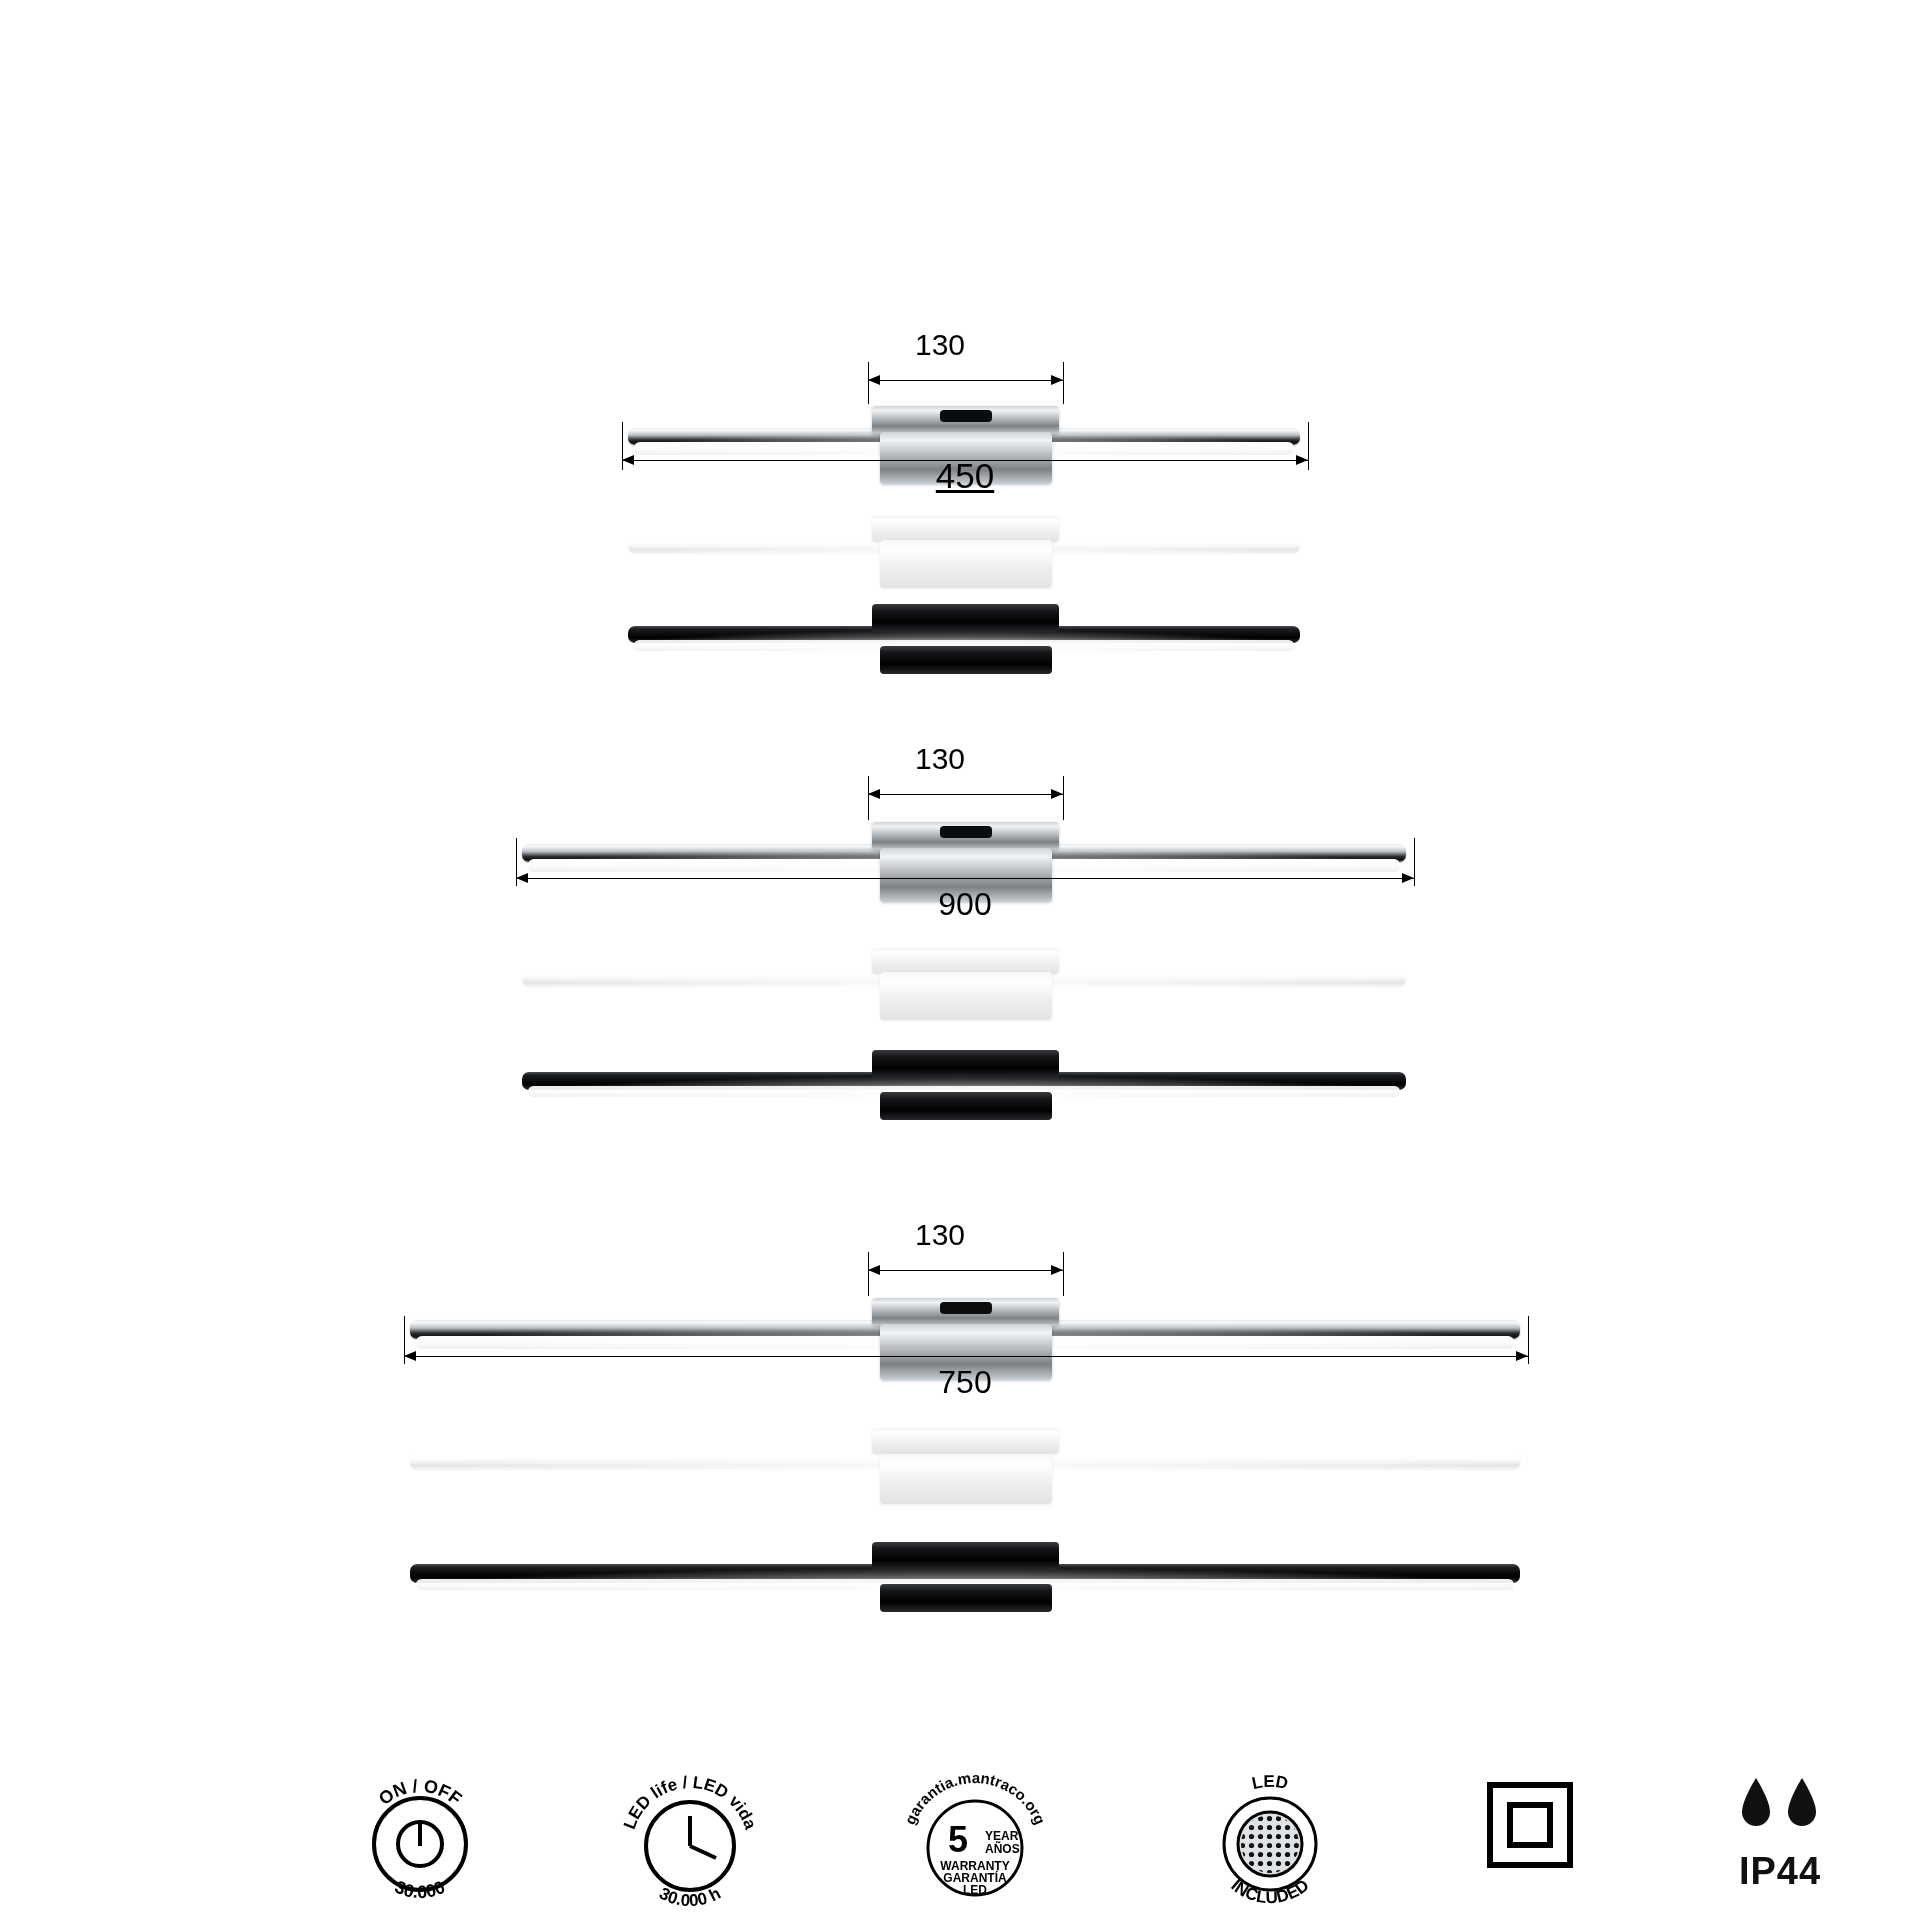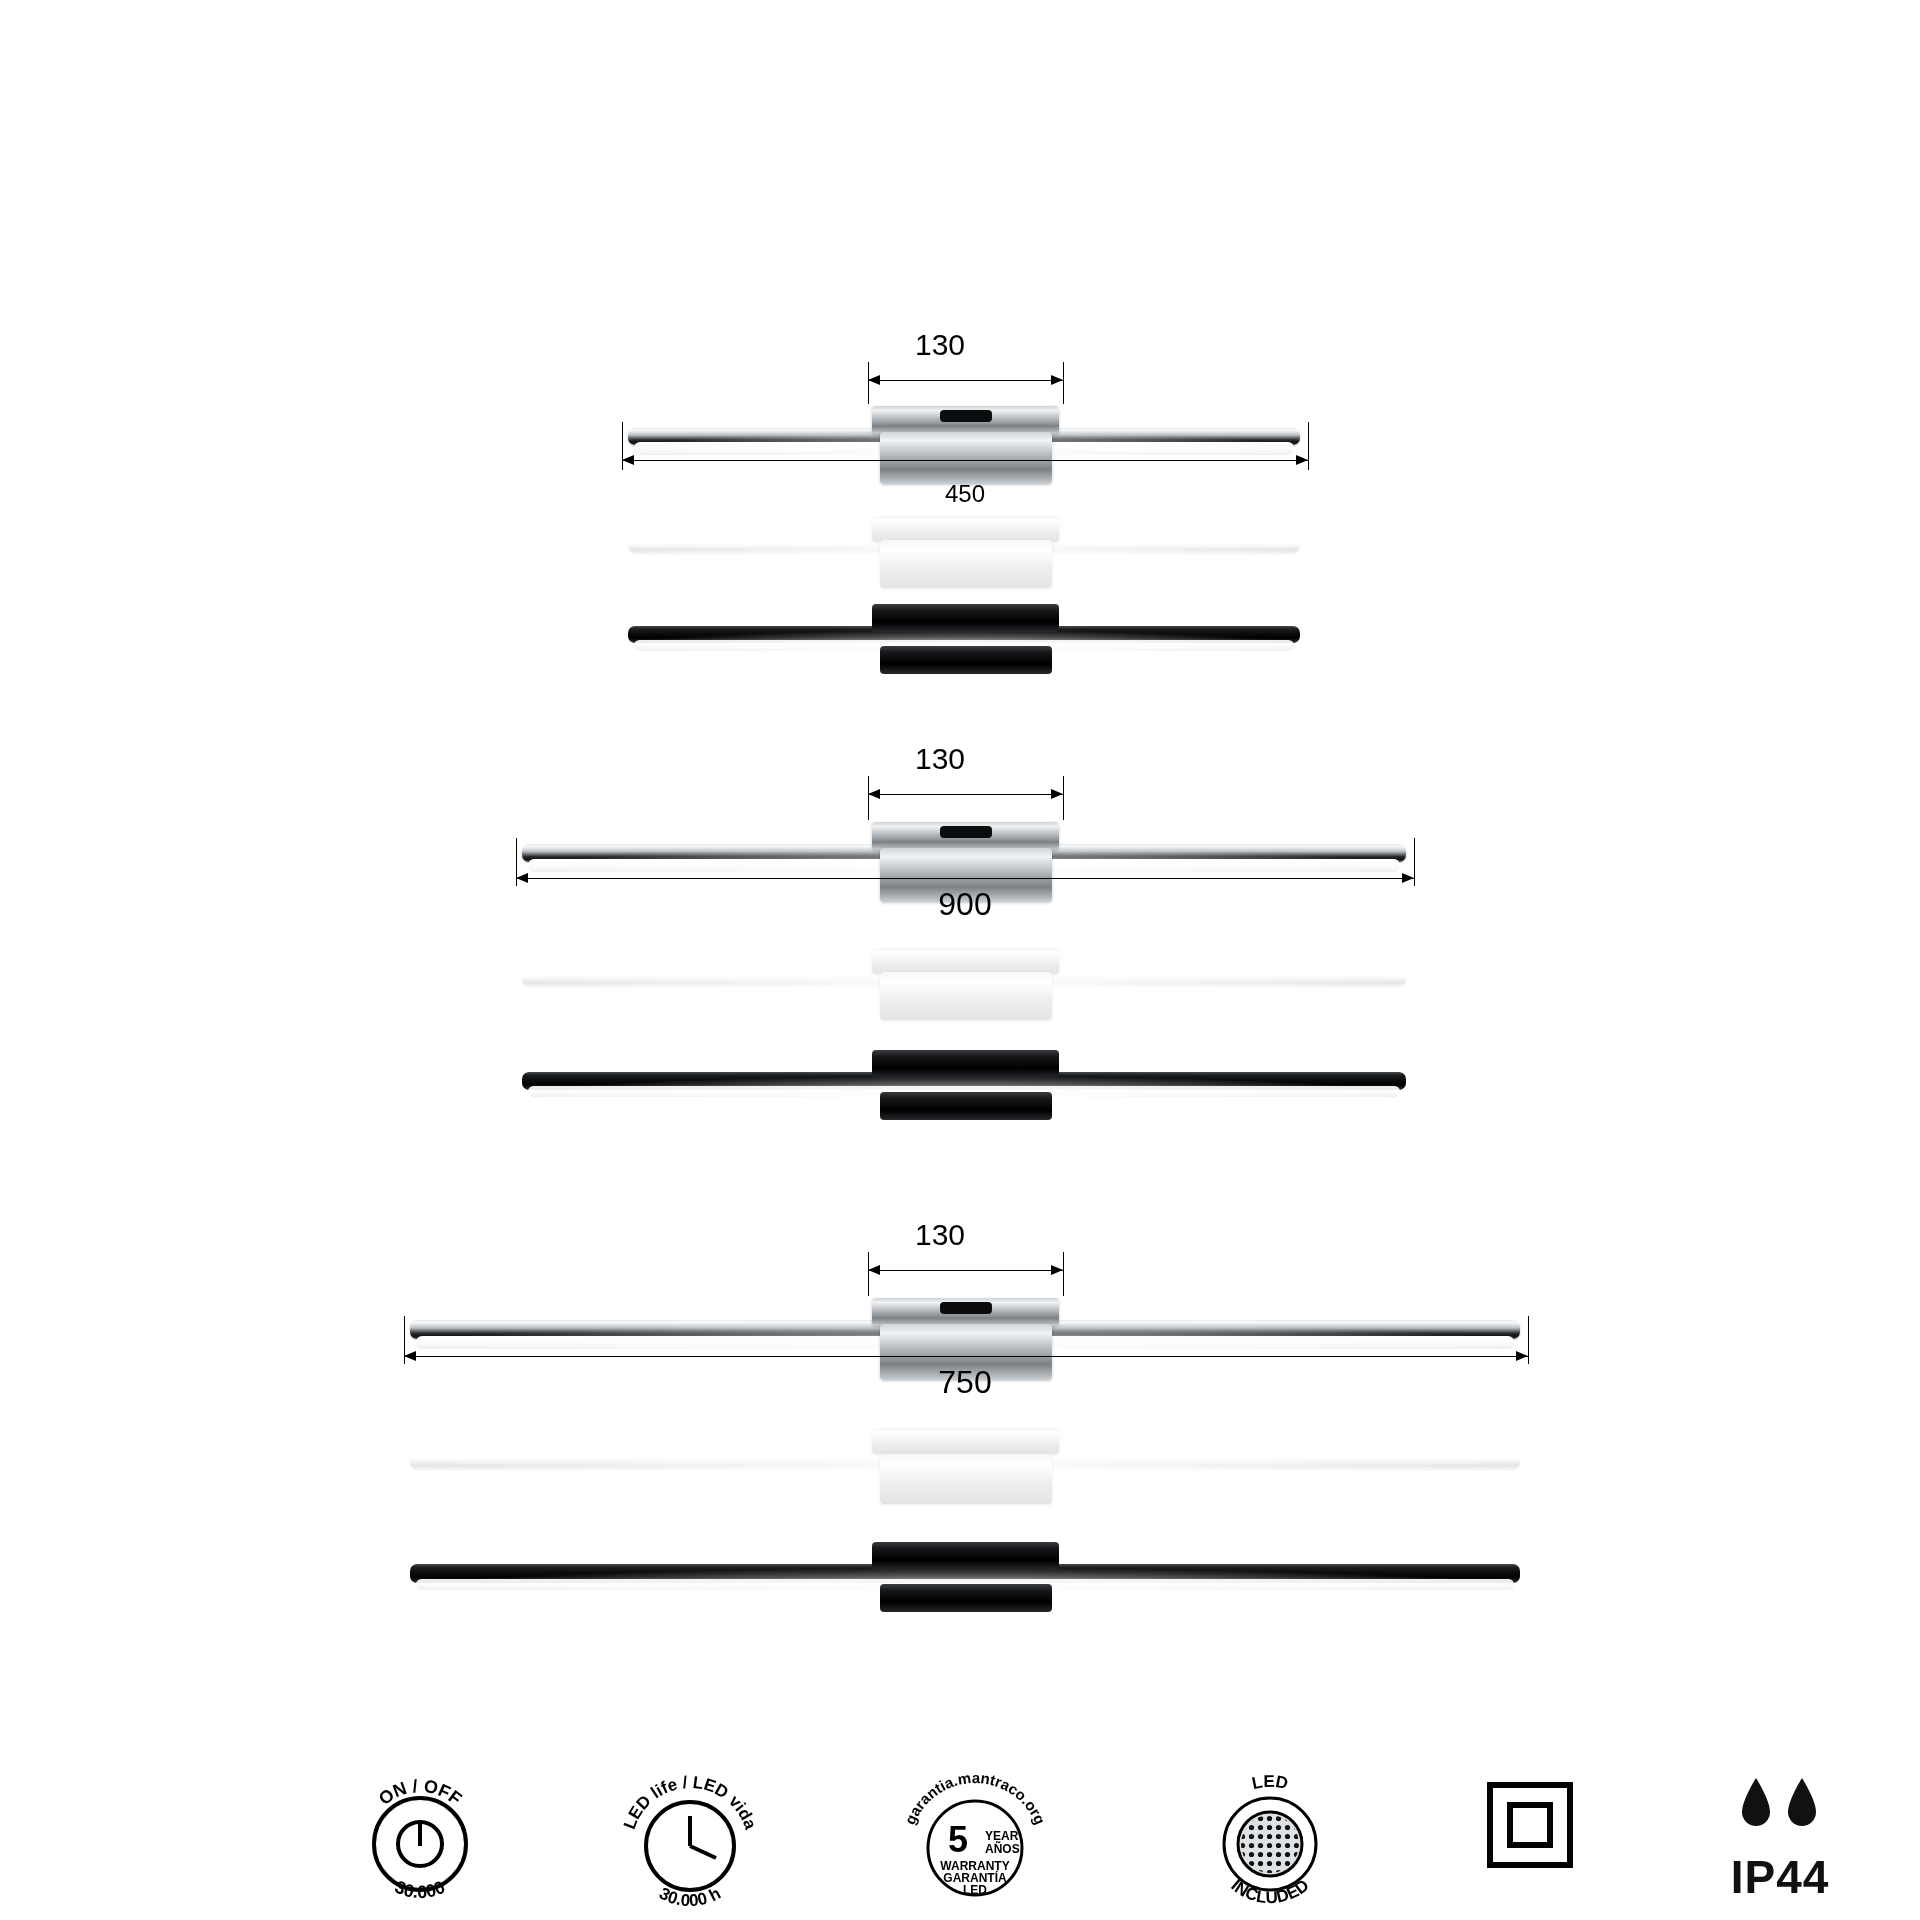--- a/index.html
+++ b/index.html
@@ -164,21 +164,21 @@
       #ffffff 50%, #dbe9f8 66%, #8cc2f0 84%, #2e9bea 100%);
   }
   .cct-arrow {
     width: 0; height: 0;
     margin: 3px auto 0;
     border-left: 9px solid transparent;
     border-right: 9px solid transparent;
     border-bottom: 11px solid #000;
   }
   .ip44 {
-    font-size: 46px;
+    font-size: 38px;
     font-weight: bold;
     letter-spacing: 1px;
   }
   .sq-outer {
     width: 86px; height: 86px;
     border: 6px solid #000;
     margin: 22px auto 0;
     box-sizing: border-box;
     display: flex; align-items: center; justify-content: center;
   }
@@ -208,21 +208,21 @@
     <div class="glow" style="left:604px; top:92px; width:720px; height:40px;"></div>
     <div class="mount mount-chrome" style="left:872px; top:66px; width:187px; height:28px;"></div>
     <div class="mount mount-chrome" style="left:880px; top:92px; width:172px; height:52px;"></div>
     <div class="cap" style="left:940px; top:70px; width:52px; height:12px; background:#0b0c0d;"></div>
 
     <div class="dim-line" style="left:622px; top:120px; width:686px;"></div>
     <div class="arrow left" style="left:622px; top:115px;"></div>
     <div class="arrow right" style="left:1296px; top:115px;"></div>
     <div class="dim-tick" style="left:622px; top:82px; height:48px;"></div>
     <div class="dim-tick" style="left:1308px; top:82px; height:48px;"></div>
-    <div class="dim-label" style="left:885px; top:140px; width:160px; font-size:24px;">450</div>
+    <div class="dim-label" style="left:885px; top:116px; width:160px; font-size:35px;text-decoration:underline;">450</div>
 
     <div class="bar bar-white" style="left:628px; top:196px; width:672px; height:17px;"></div>
     <div class="glow" style="left:604px; top:194px; width:720px; height:36px;"></div>
     <div class="mount mount-white" style="left:872px; top:176px; width:187px; height:26px;"></div>
     <div class="mount mount-white" style="left:880px; top:200px; width:172px; height:48px;"></div>
 
     <div class="bar bar-black" style="left:628px; top:286px; width:672px; height:17px;"></div>
     <div class="emit" style="left:634px; top:300px; width:660px; height:11px; opacity:0.92;"></div>
     <div class="glow" style="left:590px; top:290px; width:740px; height:40px;"></div>
     <div class="mount mount-black" style="left:872px; top:264px; width:187px; height:28px;"></div>

